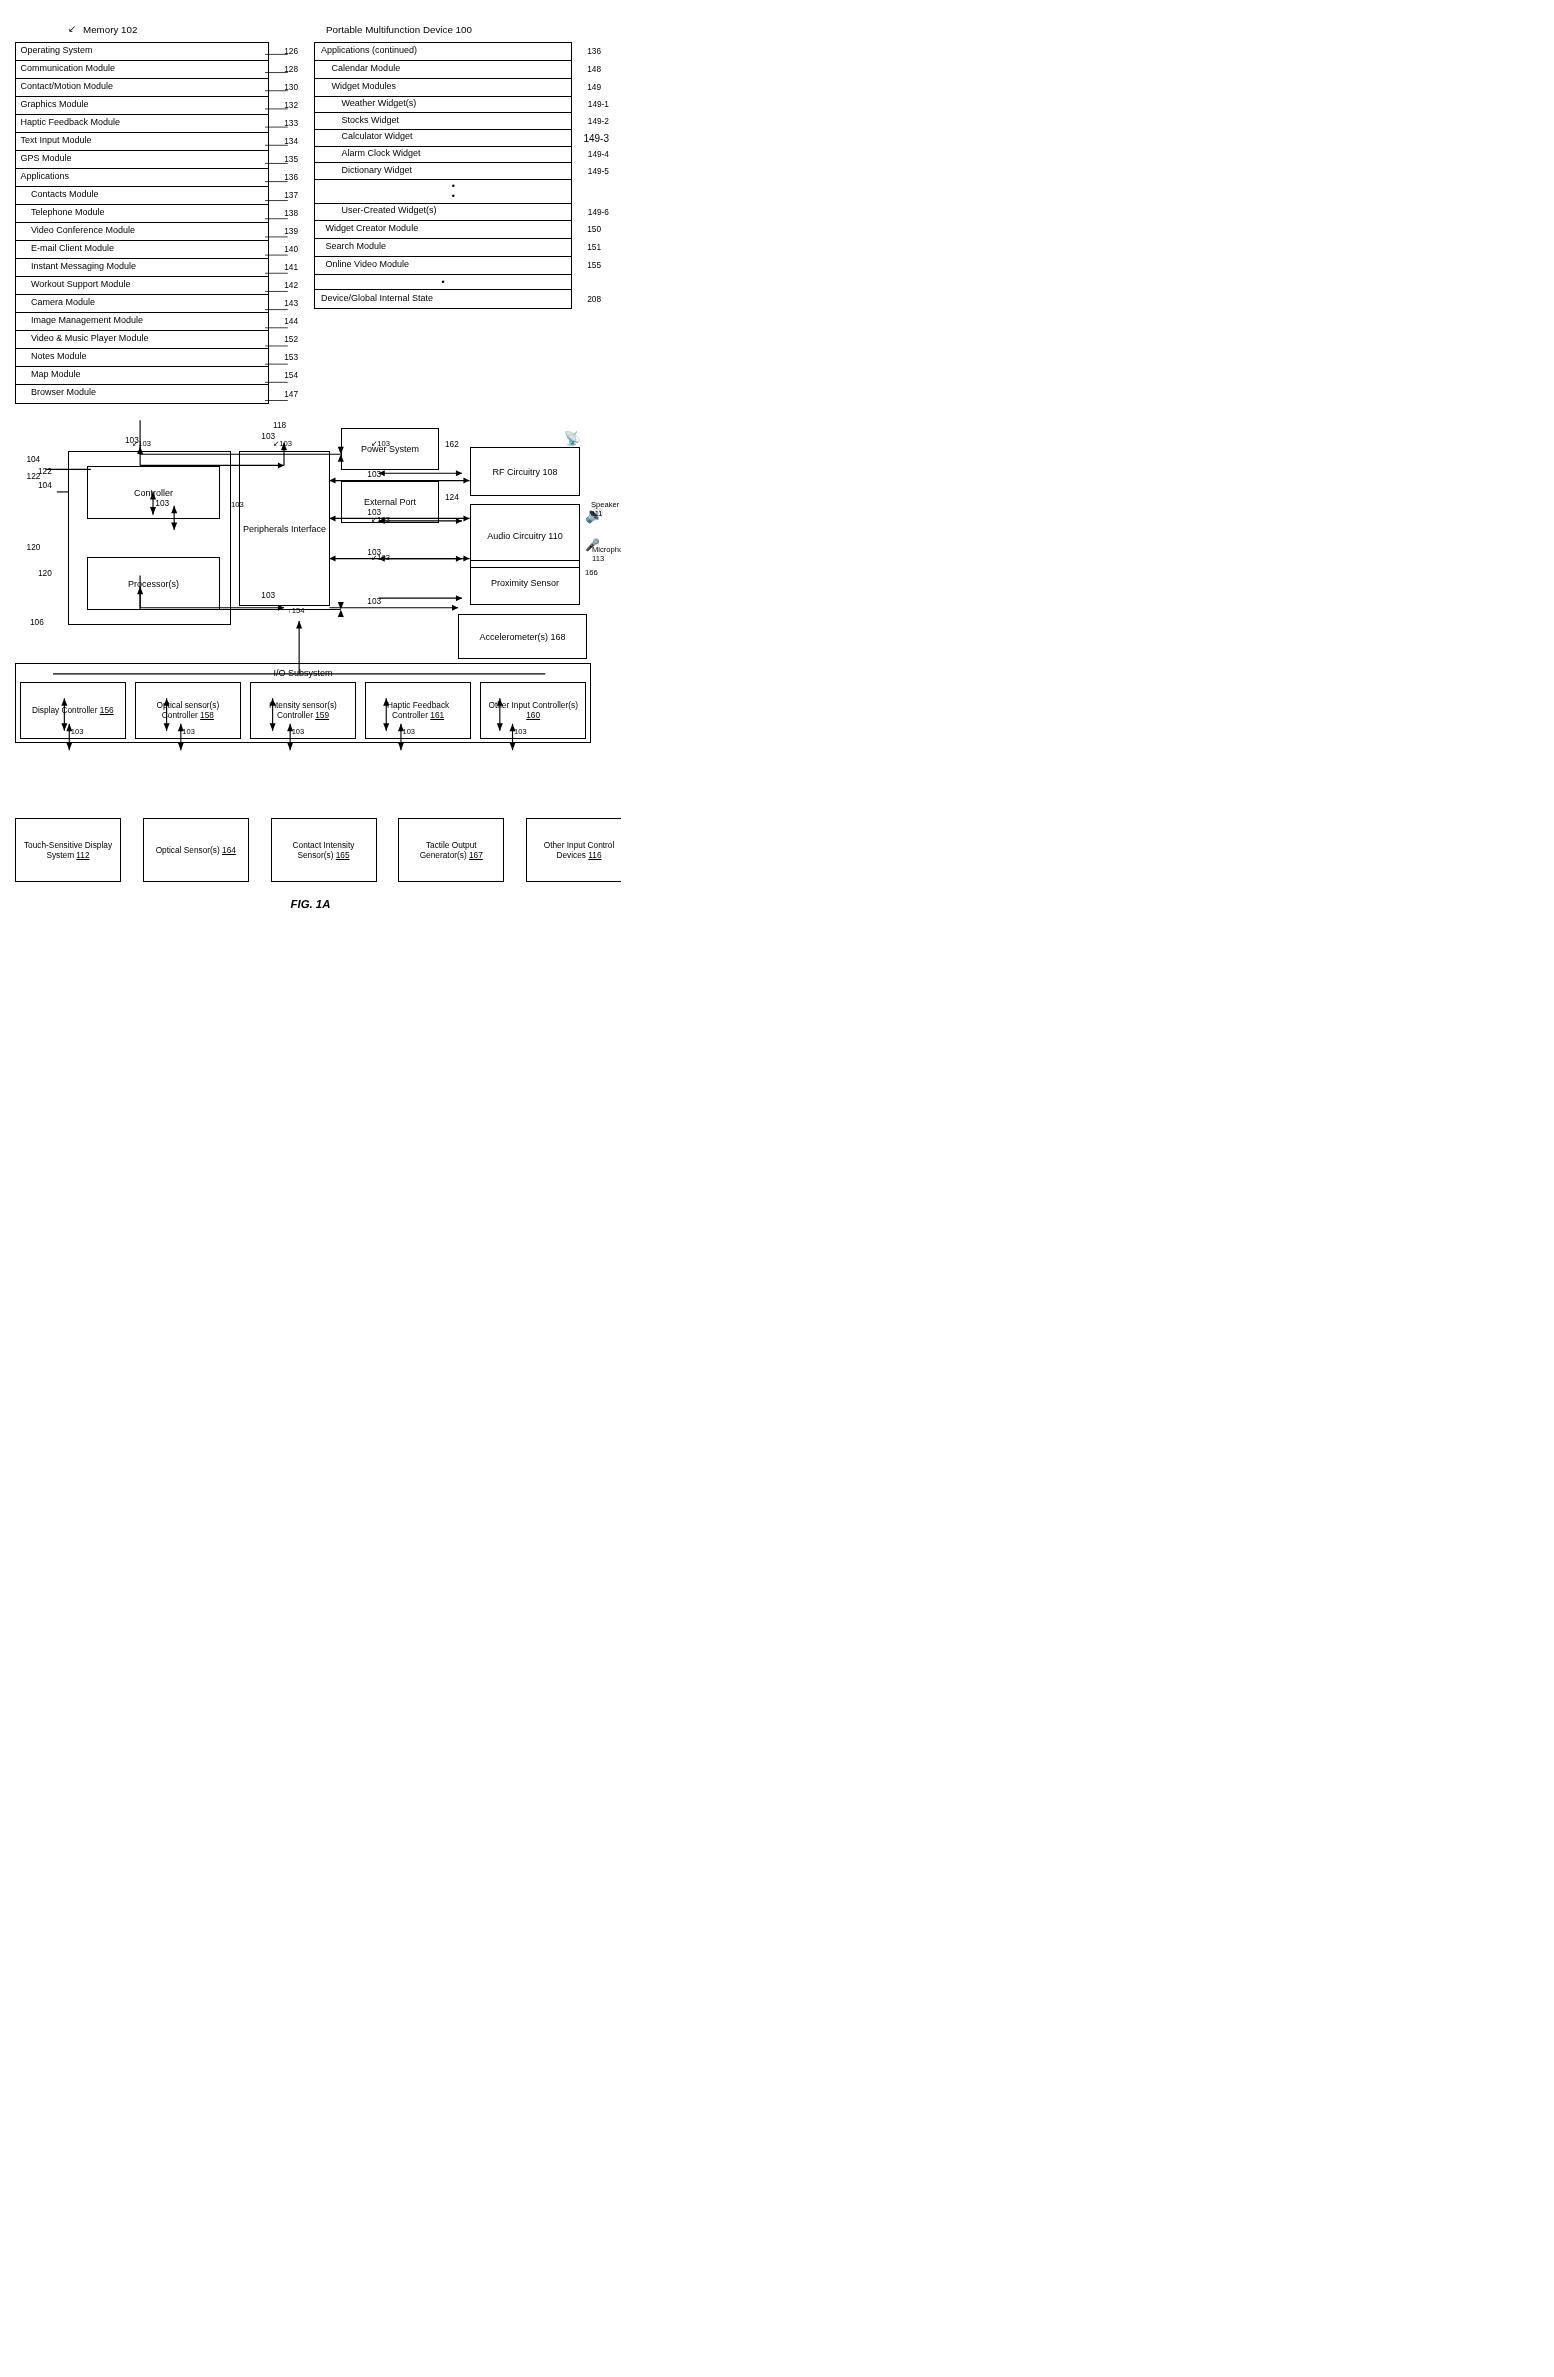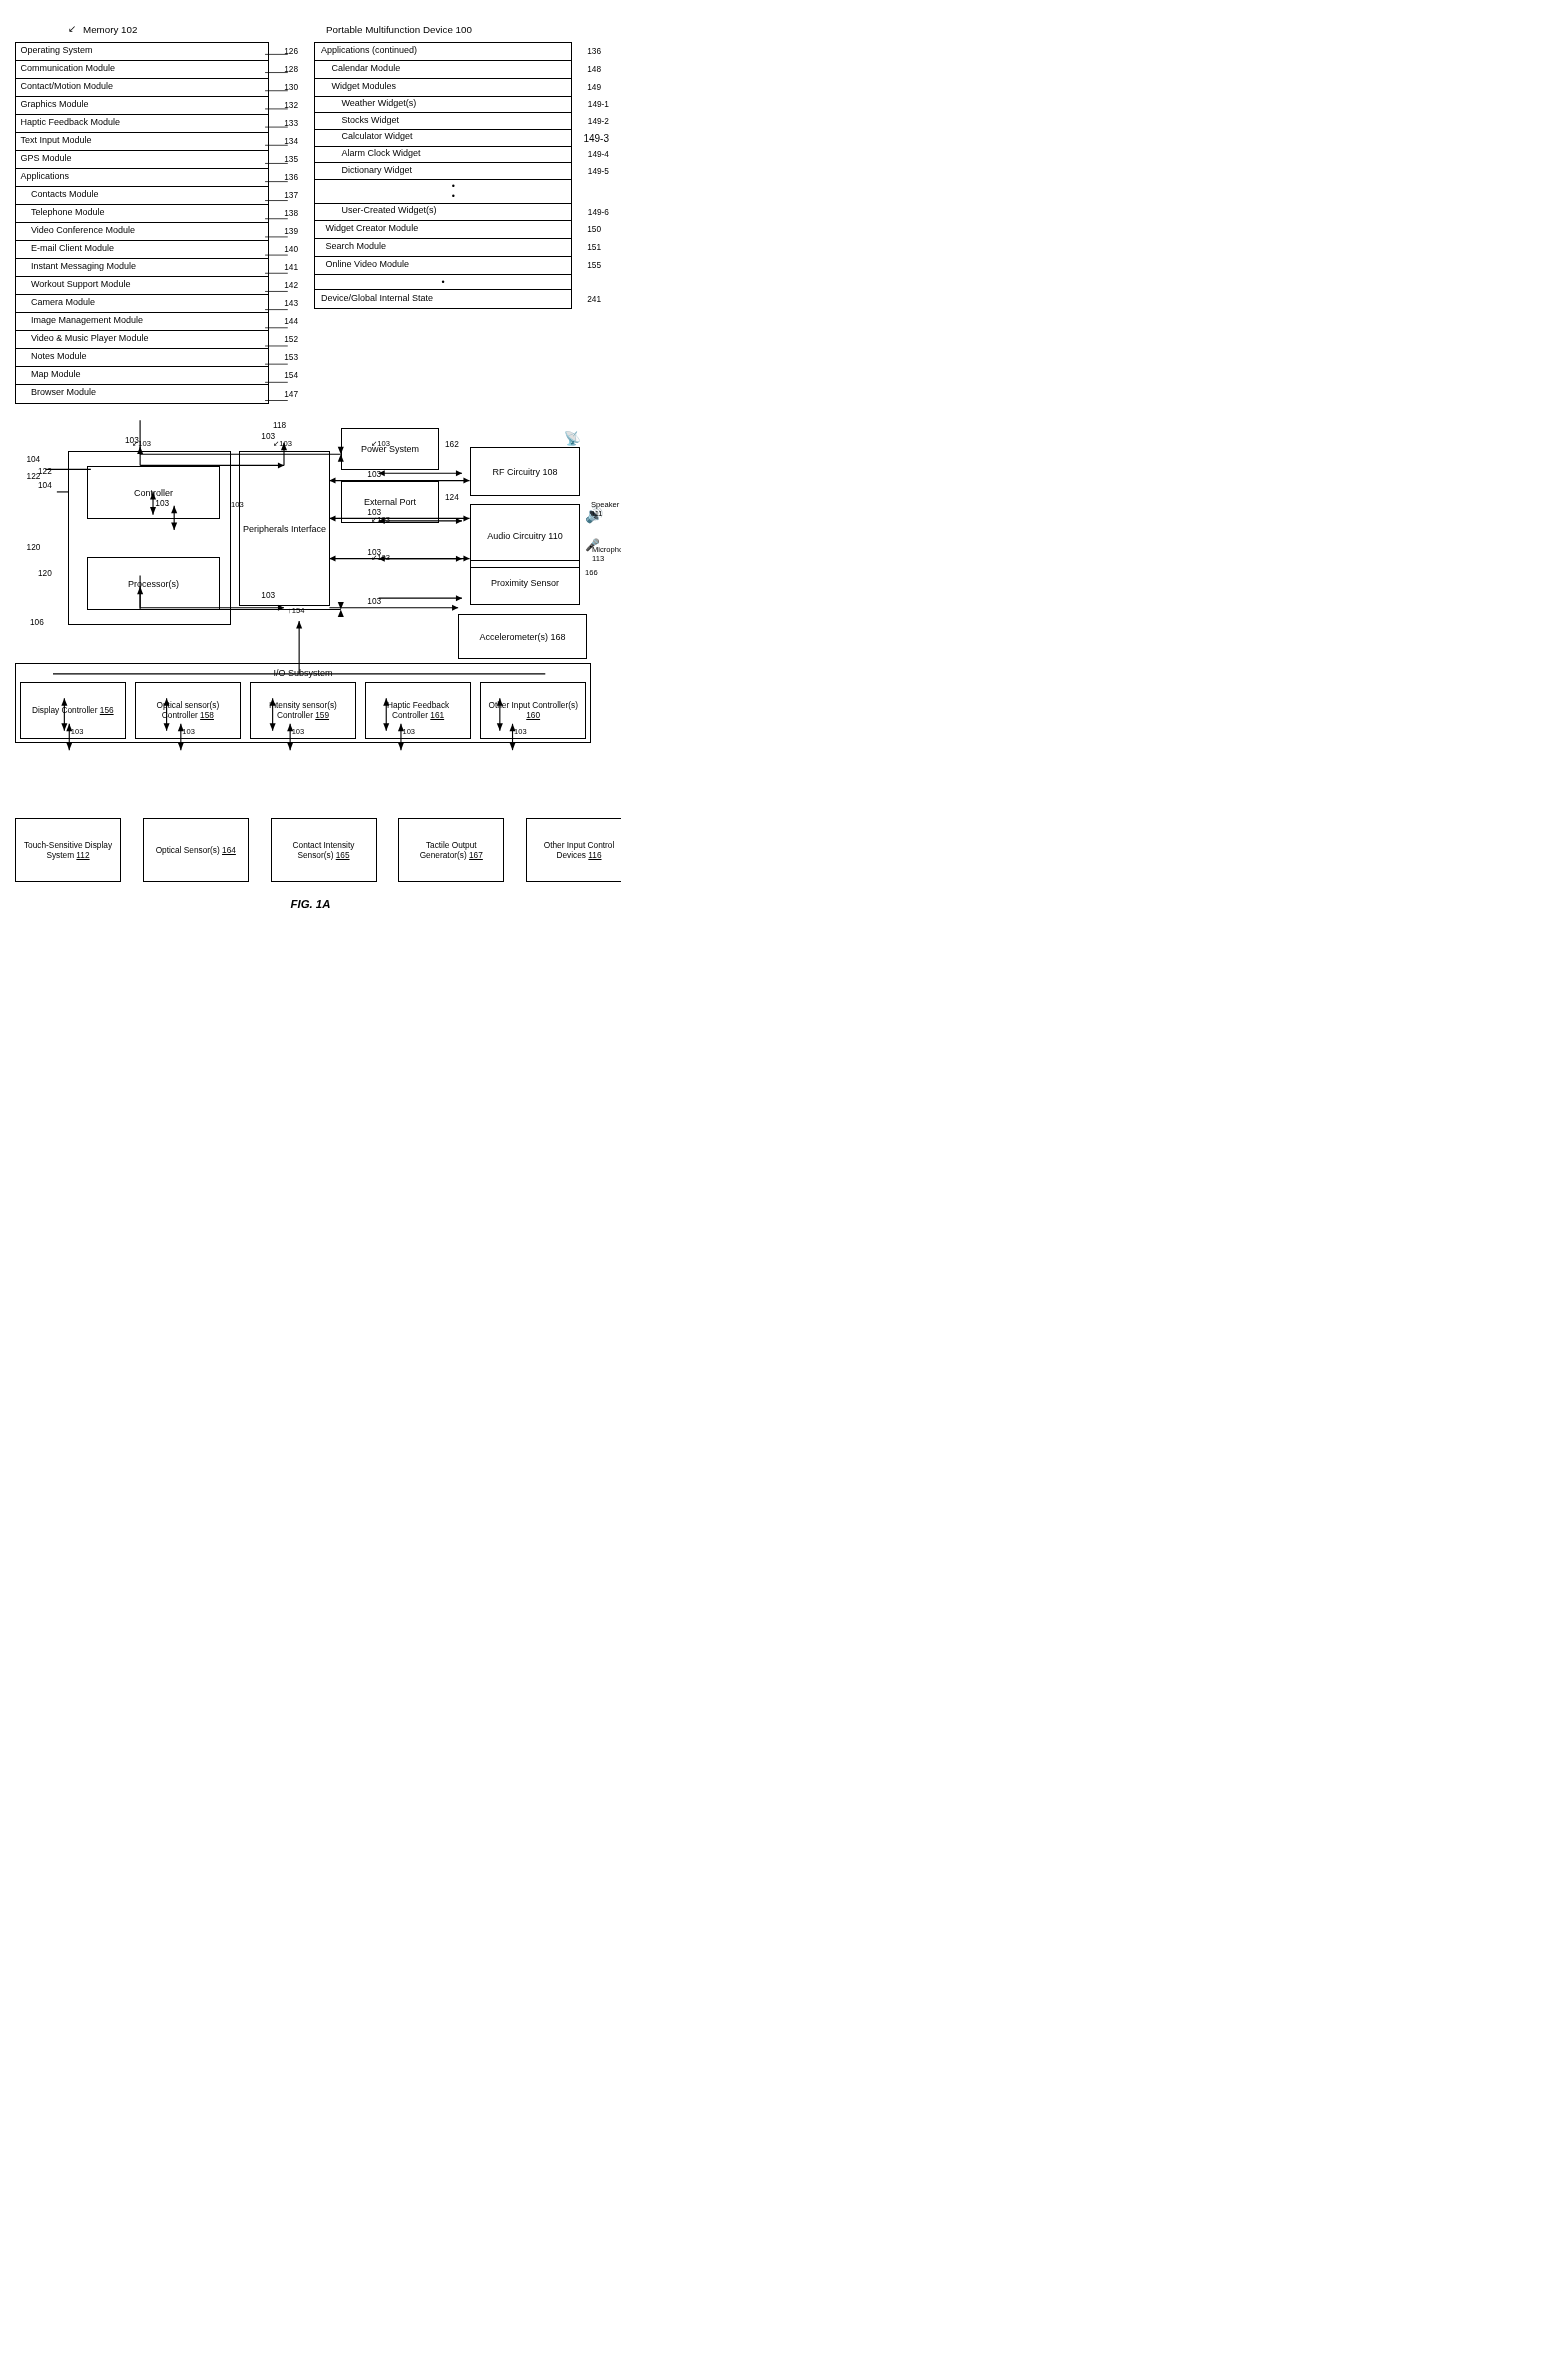--- a/index.html
+++ b/index.html
@@ -264,21 +264,21 @@
     </div>
     <div style="border-bottom:0.8px solid #000; padding:2.3px 6px 2.3px 10.6px; font-size:9px; min-height:18px; position:relative;">
       <span>Online Video Module</span>
       <span style="position:absolute; right:-30px; font-size:8.3px; top:50%; transform:translateY(-50%);">155</span>
     </div>
     <div style="border-bottom:0.8px solid #000; padding:2.3px 6px; font-size:9px; min-height:12px; text-align:center;">
       <span>•</span>
     </div>
     <div style="padding:2.3px 6px; font-size:9px; min-height:18px; position:relative;">
       <span>Device/Global Internal State</span>
-      <span style="position:absolute; right:-30px; font-size:8.3px; top:50%; transform:translateY(-50%);">241</span>
+      <span style="position:absolute; right:-30px; font-size:8.3px; top:50%; transform:translateY(-50%);">208</span>
     </div>
   </div>
 
   <div style="position:absolute; top:413px; left:326px; width:98px; height:42px; border:1.1px solid #000; display:flex; align-items:center; justify-content:center; text-align:center; font-size:9px;">
     <span>Power System</span>
   </div>
   <div style="position:absolute; top:424px; left:430px; font-size:8.3px;">
     <span>162</span>
   </div>
 

